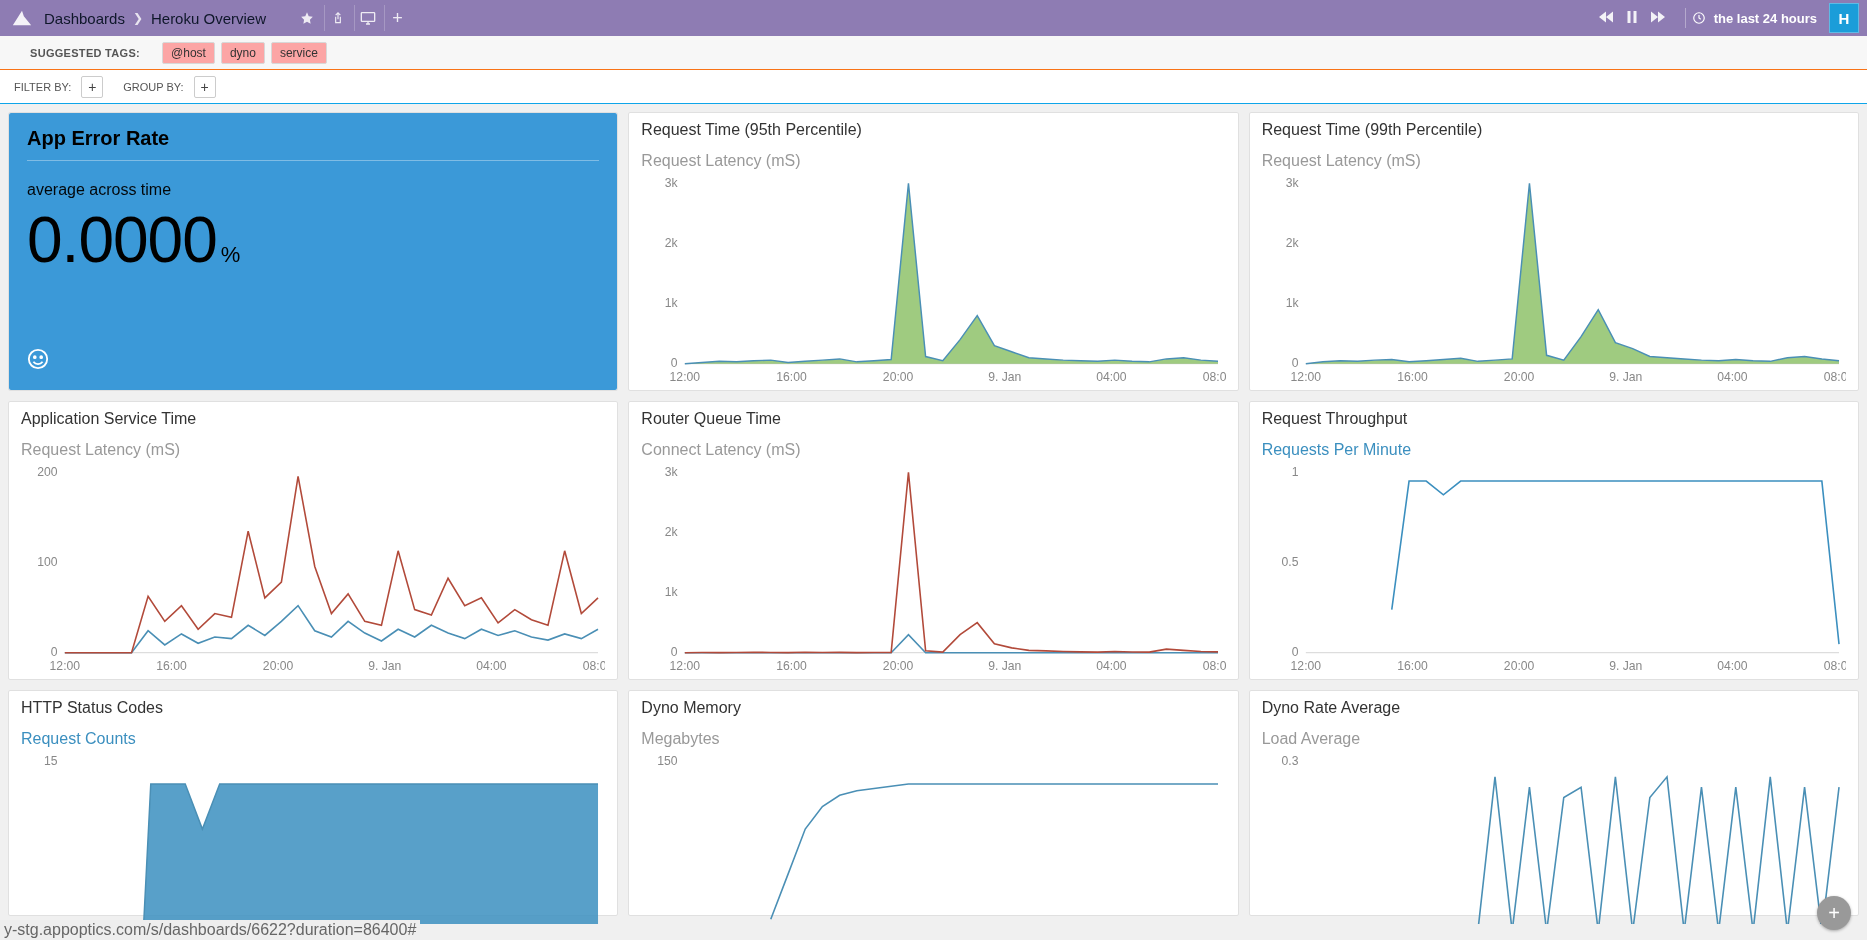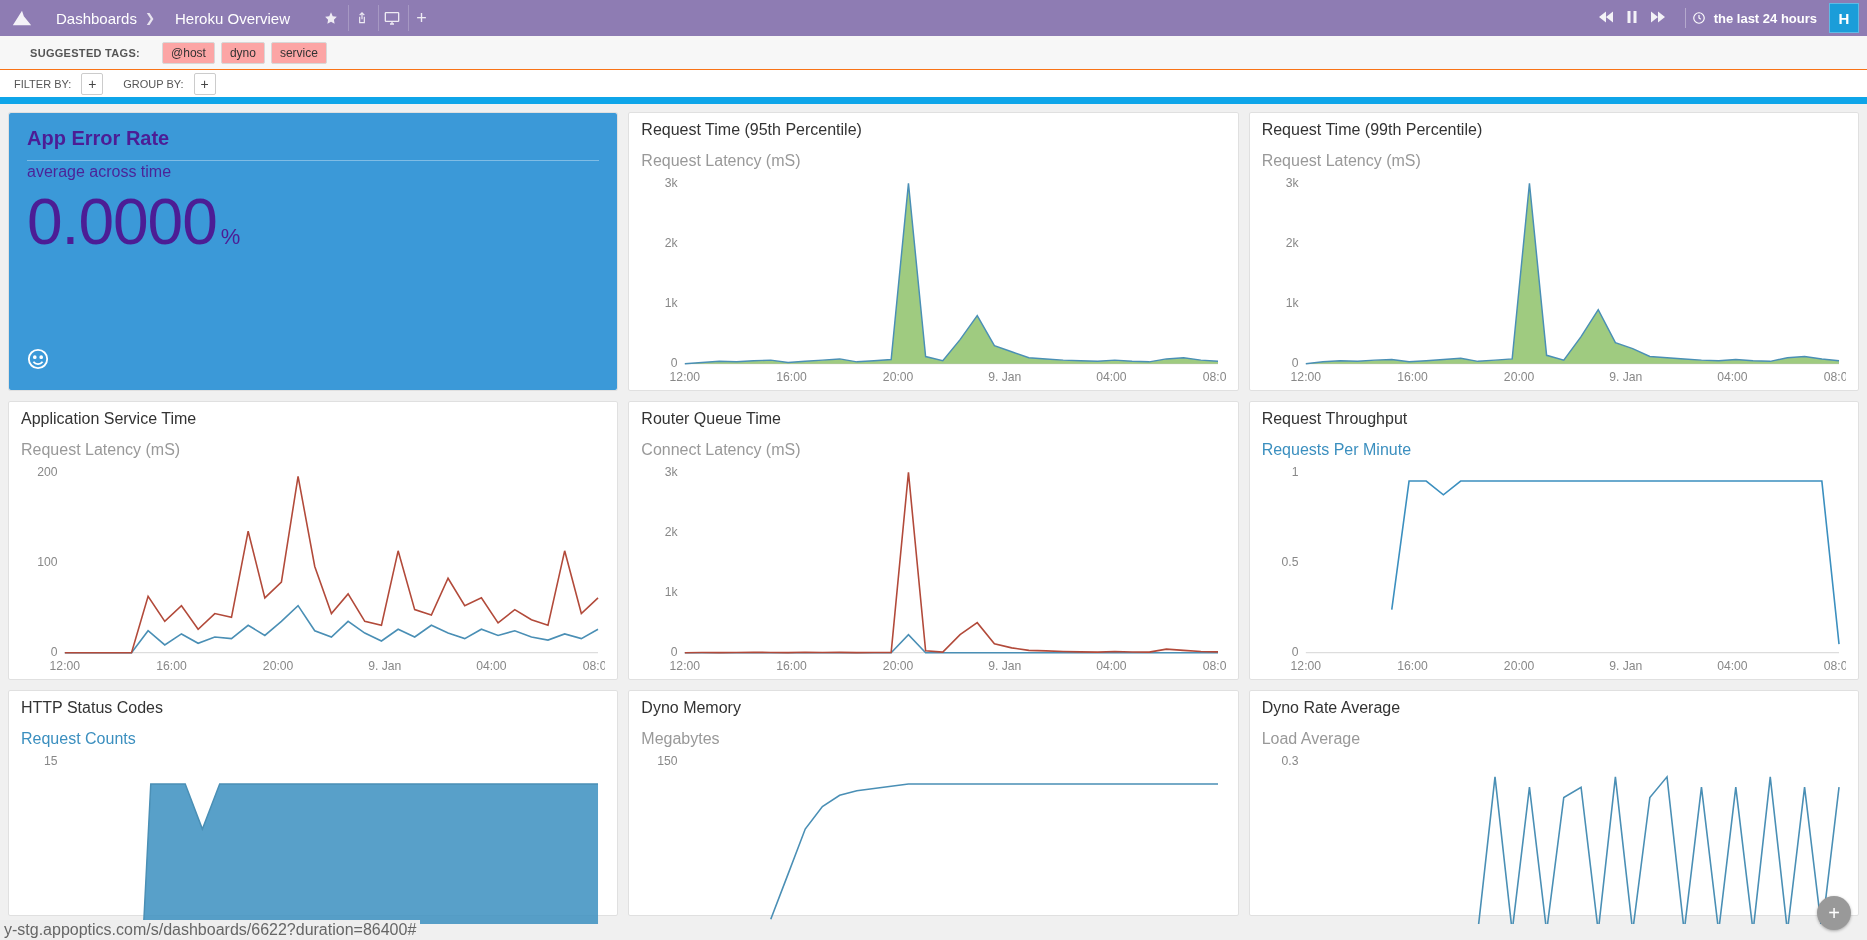--- a/index.html
+++ b/index.html
@@ -1,50 +1,50 @@
 <!DOCTYPE html>
 <html><head>
 <meta charset="utf-8">
 <style>
 * { margin: 0; padding: 0; box-sizing: border-box; }
 body { font-family: -apple-system, "Helvetica Neue", Arial, sans-serif; font-size: 13px; color: #333; background: #f0f0f0; overflow: hidden; }
 .topbar { background: #8e7cb3; height: 36px; display: flex; align-items: center; padding: 0 8px; color: #fff; }
 .logo { width: 28px; height: 28px; display: flex; align-items: center; justify-content: center; margin-right: 8px; }
 .breadcrumb { display: flex; align-items: center; font-size: 15px; gap: 8px; }
-.breadcrumb a { color: #ffffff; text-decoration: none; margin-left: 12px; }
+.breadcrumb a { color: #0f172a; text-decoration: none; }
 .breadcrumb .sep { opacity: .8; font-size: 12px; }
 .top-icons { display: flex; align-items: center; gap: 4px; margin-left: 28px; }
 .top-icons .ib { width: 26px; height: 26px; display: flex; align-items: center; justify-content: center; opacity: .85; cursor: pointer; border-left: 1px solid rgba(255,255,255,.25); }
 .top-icons .ib:first-child { border-left: none; }
 .spacer { flex: 1; }
 .play-ctrls { display: flex; align-items: center; gap: 14px; margin-right: 14px; }
 .play-ctrls .ib { cursor: pointer; opacity: .9; }
 .divider-v { width: 1px; height: 20px; background: rgba(255,255,255,.35); margin: 0 6px; }
 .timerange { display: flex; align-items: center; gap: 8px; font-size: 13px; cursor: pointer; margin-right: 12px; font-weight: bold; }
 .avatar { width: 30px; height: 30px; background: #1b9dd9; color: #fff; display: flex; align-items: center; justify-content: center; font-weight: 600; font-size: 15px; border: 1px solid rgba(255,255,255,.3); }
 
 .subbar { background: #f7f7f7; border-bottom: 1px solid #f97316; height: 34px; display: flex; align-items: center; padding: 0 30px; gap: 22px; font-size: 11px; color: #555; }
 .subbar .lbl { font-weight: 600; letter-spacing: .3px; }
 .tag { background: #fca5a5; border: 1px solid #d8d8d8; border-radius: 2px; padding: 3px 8px; font-size: 12px; color: #333; cursor: pointer; }
 .tagrow { display: flex; gap: 6px; }
 
-.filterbar { background: #fff; border-bottom: 7px solid #0ea5e9; height: 34px; display: flex; align-items: center; padding: 0 14px; gap: 10px; font-size: 11px; color: #555; }
+.filterbar { background: #fff; border-bottom: 1px solid #0ea5e9; height: 34px; display: flex; align-items: center; padding: 0 14px; gap: 10px; font-size: 11px; color: #555; }
 .plusbtn { width: 22px; height: 22px; border: 1px solid #ccc; border-radius: 2px; display: flex; align-items: center; justify-content: center; cursor: pointer; background: #fff; font-size: 14px; color: #444; }
 
 .grid { display: grid; grid-template-columns: repeat(3, 1fr); gap: 10px; padding: 8px; overflow-y: auto; height: calc(100vh - 36px - 34px - 34px - 16px); }
 .panel { background: #fff; border: 1px solid #e0e0e0; border-radius: 2px; padding: 8px 12px 4px 12px; display: flex; flex-direction: column; min-height: 250px; }
 .panel .title { font-size: 16px; color: #333; font-weight: 500; }
 .panel .subtitle { font-size: 16px; color: #999; margin-top: 13px; }
 .panel .subtitle.link { color: #3b8fbf; }
 .chart-wrap { flex: 1; position: relative; margin-top: 6px; }
 .chart-wrap svg { width: 100%; height: 100%; }
 
-.big-number { background: #3b99d8; color: #4c1d95; border-radius: 2px; padding: 14px 18px; display: flex; flex-direction: column; height: 100%; }
+.big-number { background: #3b99d8; color: #000000; border-radius: 2px; padding: 14px 18px; display: flex; flex-direction: column; height: 100%; }
 .big-number .bn-title { font-size: 20px; font-weight: 600; border-bottom: 1px solid rgba(255,255,255,.35); padding-bottom: 10px; }
-.big-number .bn-sub { font-size: 16px; margin-top: 2px; opacity: .95; }
+.big-number .bn-sub { font-size: 16px; margin-top: 20px; opacity: .95; }
 .big-number .bn-val { font-size: 64px; font-weight: 400; margin-top: 4px; letter-spacing: -1px; }
 .big-number .bn-val .unit { font-size: 22px; margin-left: 4px; }
 .big-number .bn-icon { margin-top: auto; font-size: 22px; }
 
 .axis-label { font-size: 10px; fill: #888; }
 .axis-line { stroke: #ddd; stroke-width: 1; }
 .series-a { stroke: #4a8fb5; stroke-width: 1.2; fill: none; }
 .area-a { fill: #7fb955; opacity: .75; }
 .area-fill { fill: #3b8fbf; opacity: .85; }
 

